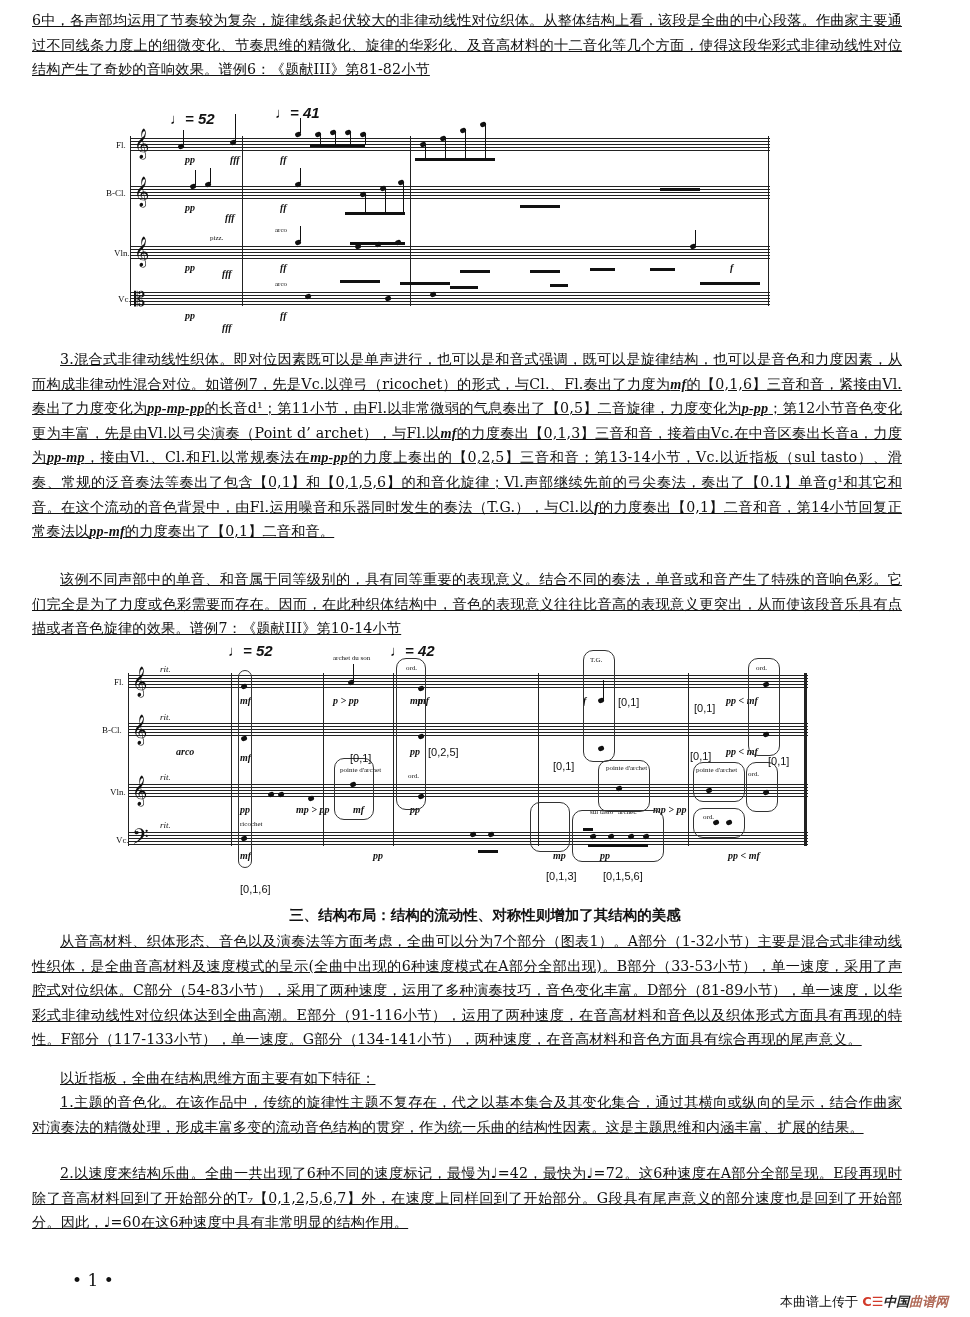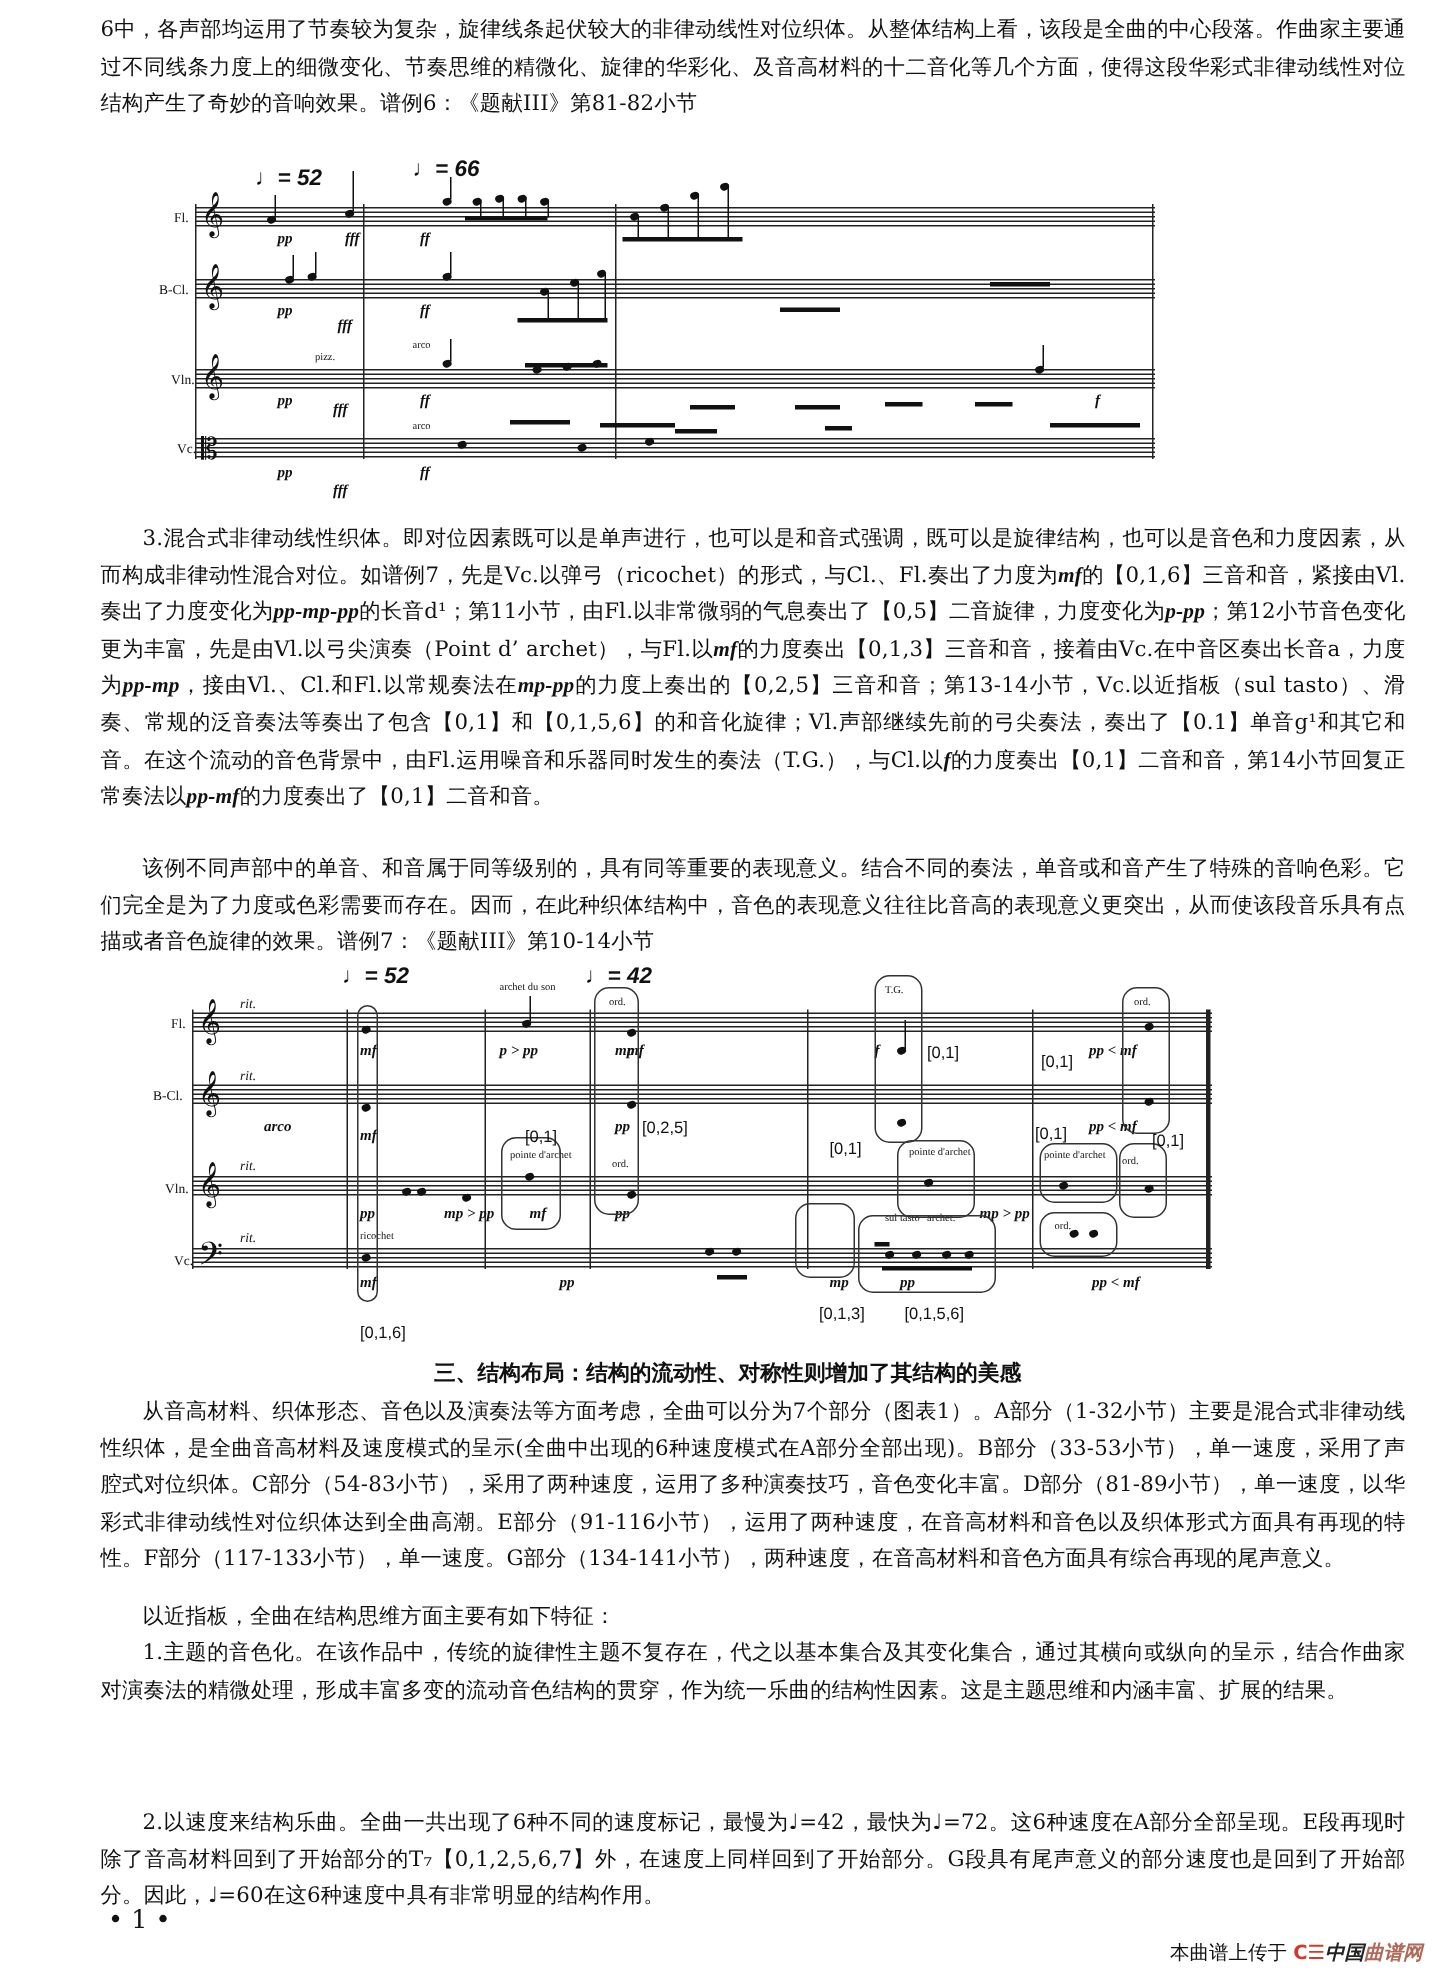--- a/index.html
+++ b/index.html
@@ -1,19 +1,19 @@
 <!DOCTYPE html>
 <html><head>
 <meta charset="utf-8">
 <style>
   html, body { margin: 0; padding: 0; background: #ffffff; }
   body { width: 970px; height: 1317px; position: relative; overflow: hidden;
          font-family: "DejaVu Serif", "Liberation Serif", serif; color: #111; }
-  .para { position: absolute; left: 67px; width: 870px; font-size: 14.2px; line-height: 24.6px;
-          text-align: justify; letter-spacing: 0.15px; margin: 0; }
+  .para { position: absolute; left: 32px; width: 870px; font-size: 14.2px; line-height: 24.6px;
+          text-align: justify; letter-spacing: 0.15px; margin: 0; text-decoration: underline; }
   .indent { text-indent: 28px; }
   .dyn { font-style: italic; font-weight: bold; font-family: "Liberation Serif", serif; }
   .heading { position: absolute; left: 0; width: 970px; top: 906px; text-align: center;
              font-size: 14.5px; font-weight: bold; margin: 0; }
   
   .score { position: absolute; }
   .staff-line { position: absolute; height: 1px; background: #222; }
   .barline { position: absolute; width: 1.2px; background: #222; }
   .inst { position: absolute; font-size: 9px; font-family: "Liberation Serif", serif; }
   .clef { position: absolute; font-size: 26px; line-height: 26px; font-family: "DejaVu Serif", serif; }
@@ -34,21 +34,21 @@
   .footer .logo-b { color: #b06a58; font-weight: bold; font-style: italic; }
 </style>
 </head>
 <body>
 
 <p class="para" style="top:8px;">6中，各声部均运用了节奏较为复杂，旋律线条起伏较大的非律动线性对位织体。从整体结构上看，该段是全曲的中心段落。作曲家主要通过不同线条力度上的细微变化、节奏思维的精微化、旋律的华彩化、及音高材料的十二音化等几个方面，使得这段华彩式非律动线性对位结构产生了奇妙的音响效果。谱例6：《题献III》第81-82小节</p>
 
 <div class="score" style="left:130px; top:100px; width:640px; height:240px;">
 
   <div class="tempo" style="left:40px; top:10px;">♩= 52</div>
-  <div class="tempo" style="left:145px; top:4px;">♩= 66</div>
+  <div class="tempo" style="left:145px; top:4px;">♩= 41</div>
 
   <div class="inst" style="left:-14px; top:40px;">Fl.</div>
   <div class="inst" style="left:-24px; top:88px;">B-Cl.</div>
   <div class="inst" style="left:-16px; top:148px;">Vln.</div>
   <div class="inst" style="left:-12px; top:194px;">Vc.</div>
 
   <div>
     <div class="staff-line" style="left:0; top:38px; width:640px;"></div>
     <div class="staff-line" style="left:0; top:41px; width:640px;"></div>
     <div class="staff-line" style="left:0; top:44px; width:640px;"></div>
@@ -317,19 +317,19 @@
 </div>
 
 <p class="heading">三、结构布局：结构的流动性、对称性则增加了其结构的美感</p>
 
 <p class="para indent" style="top:929px;">从音高材料、织体形态、音色以及演奏法等方面考虑，全曲可以分为7个部分（图表1）。A部分（1-32小节）主要是混合式非律动线性织体，是全曲音高材料及速度模式的呈示(全曲中出现的6种速度模式在A部分全部出现)。B部分（33-53小节），单一速度，采用了声腔式对位织体。C部分（54-83小节），采用了两种速度，运用了多种演奏技巧，音色变化丰富。D部分（81-89小节），单一速度，以华彩式非律动线性对位织体达到全曲高潮。E部分（91-116小节），运用了两种速度，在音高材料和音色以及织体形式方面具有再现的特性。F部分（117-133小节），单一速度。G部分（134-141小节），两种速度，在音高材料和音色方面具有综合再现的尾声意义。</p>
 
 <p class="para indent" style="top:1066px;">以近指板，全曲在结构思维方面主要有如下特征：</p>
 
 <p class="para indent" style="top:1090px;">1.主题的音色化。在该作品中，传统的旋律性主题不复存在，代之以基本集合及其变化集合，通过其横向或纵向的呈示，结合作曲家对演奏法的精微处理，形成丰富多变的流动音色结构的贯穿，作为统一乐曲的结构性因素。这是主题思维和内涵丰富、扩展的结果。</p>
 
-<p class="para indent" style="top:1161px;margin-top:42px;">2.以速度来结构乐曲。全曲一共出现了6种不同的速度标记，最慢为♩=42，最快为♩=72。这6种速度在A部分全部呈现。E段再现时除了音高材料回到了开始部分的T₇【0,1,2,5,6,7】外，在速度上同样回到了开始部分。G段具有尾声意义的部分速度也是回到了开始部分。因此，♩=60在这6种速度中具有非常明显的结构作用。</p>
+<p class="para indent" style="top:1161px;">2.以速度来结构乐曲。全曲一共出现了6种不同的速度标记，最慢为♩=42，最快为♩=72。这6种速度在A部分全部呈现。E段再现时除了音高材料回到了开始部分的T₇【0,1,2,5,6,7】外，在速度上同样回到了开始部分。G段具有尾声意义的部分速度也是回到了开始部分。因此，♩=60在这6种速度中具有非常明显的结构作用。</p>
 
 <div class="page-num">• 1 •</div>
 <div class="footer">
   <span>本曲谱上传于</span>
   <span class="logo-mark">C☰</span><span class="logo-a">中国</span><span class="logo-b">曲谱网</span>
 </div>
 
 </body></html>

